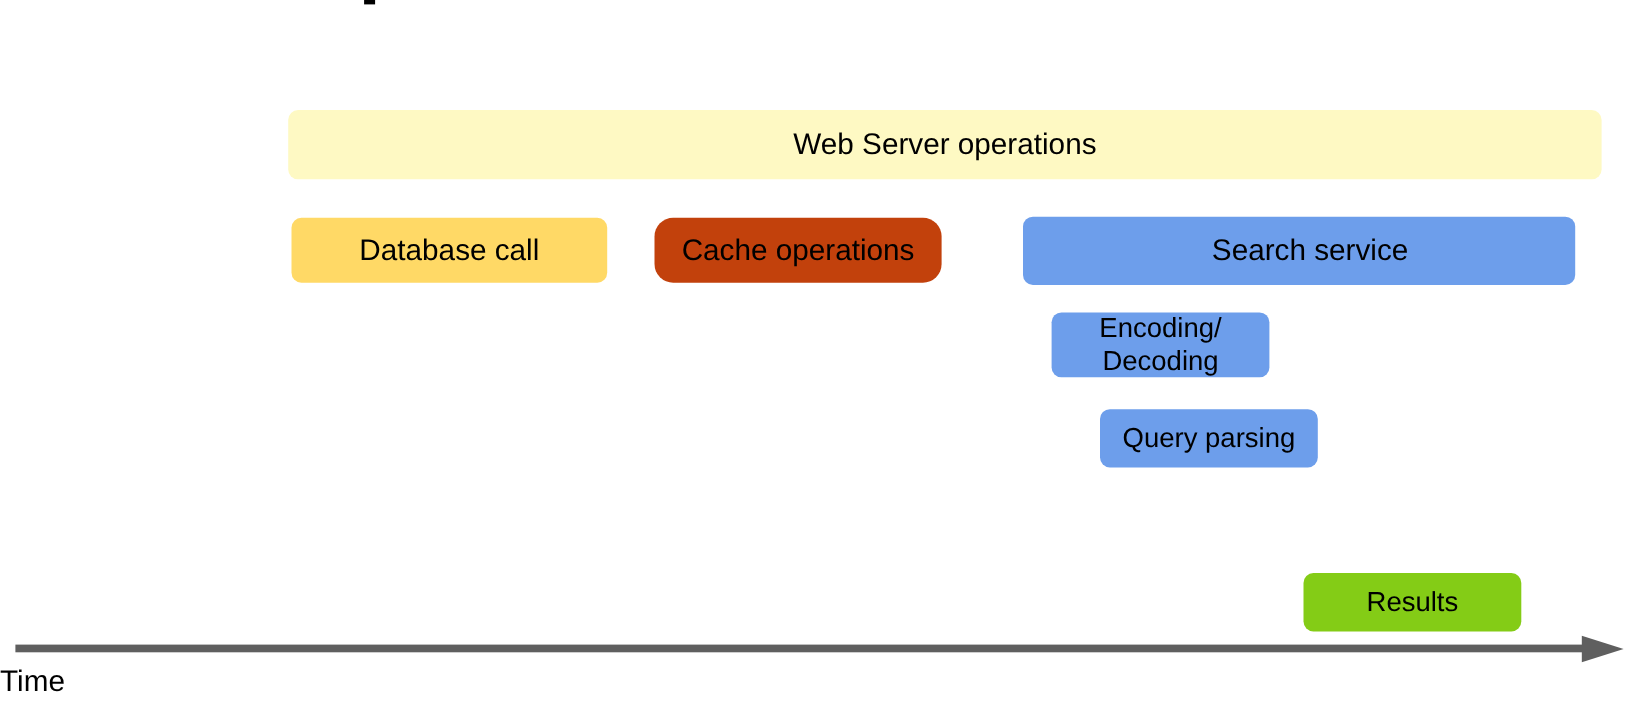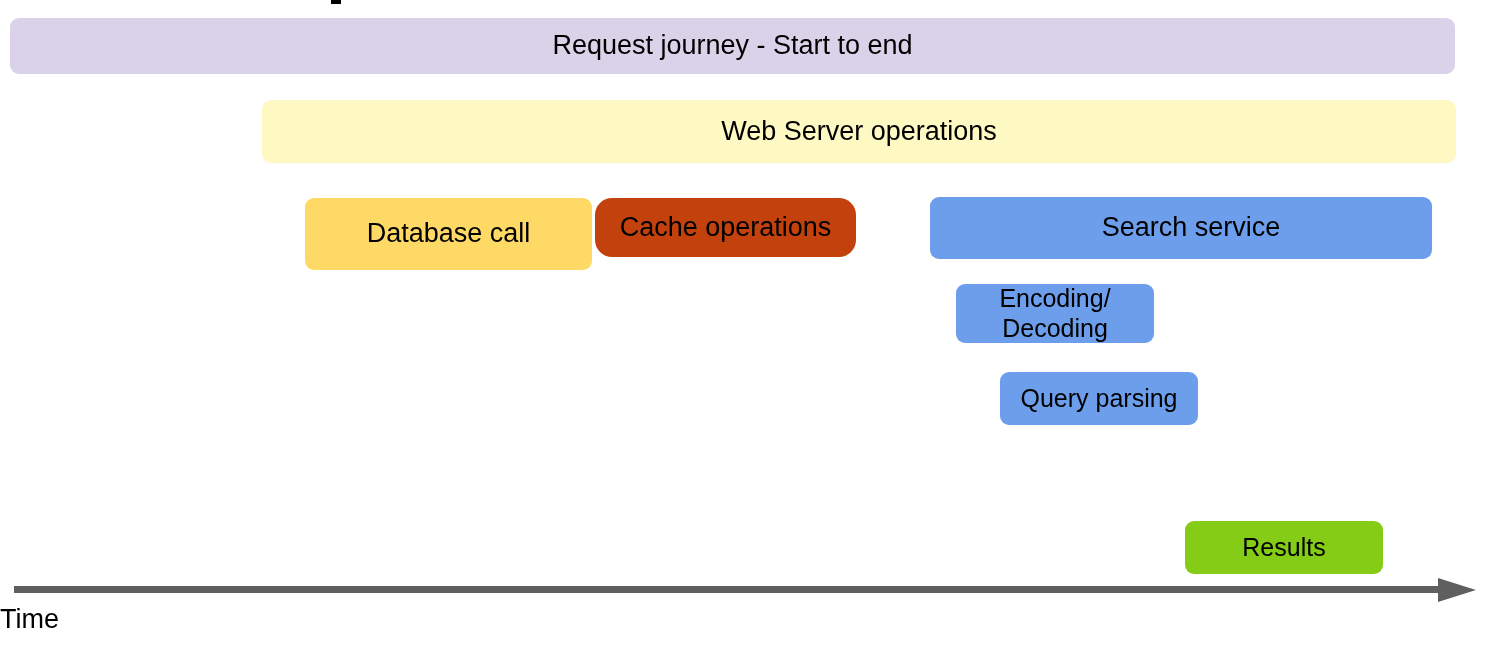--- a/index.html
+++ b/index.html
@@ -93,29 +93,26 @@
     color: #000000;
   }
 </style>
 </head>
 <body style="background: rgb(255, 255, 255);">
 
 <div id="canvas">
 
   <div class="clipped-fragment"></div>
 
-  <div class="bar" id="bar-request-journey" style="left: 10px; top: 18px; width: 1445px; height: 56px; background: rgb(217, 210, 233); font-size: 27px;">
-    <span class="bar-label">Request journey - Start to end</span>
-  </div>
 
   <div class="bar" id="bar-web-server-operations" style="left: 262px; top: 100px; width: 1194px; height: 63px; background: #fef9c3; font-size: 27px;">
     <span class="bar-label">Web Server operations</span>
   </div>
 
-  <div class="bar" id="bar-database-call" style="left: 265px; top: 198px; width: 287px; height: 72px; background: rgb(255, 217, 102); font-size: 27px; margin-left: 40px;">
+  <div class="bar" id="bar-database-call" style="left: 265px; top: 198px; width: 287px; height: 59px; background: rgb(255, 217, 102); font-size: 27px;">
     <span class="bar-label">Database call</span>
   </div>
 
   <div class="bar" id="bar-cache-operations" style="left: 595px; top: 198px; width: 261px; height: 59px; background: #c2410c; font-size: 27px; border-radius: 17px;">
     <span class="bar-label">Cache operations</span>
   </div>
 
   <div class="bar" id="bar-search-service" style="left: 930px; top: 197px; width: 502px; height: 62px; background: rgb(109, 158, 235); font-size: 27px; padding-left: 20px;">
     <span class="bar-label">Search service</span>
   </div>

